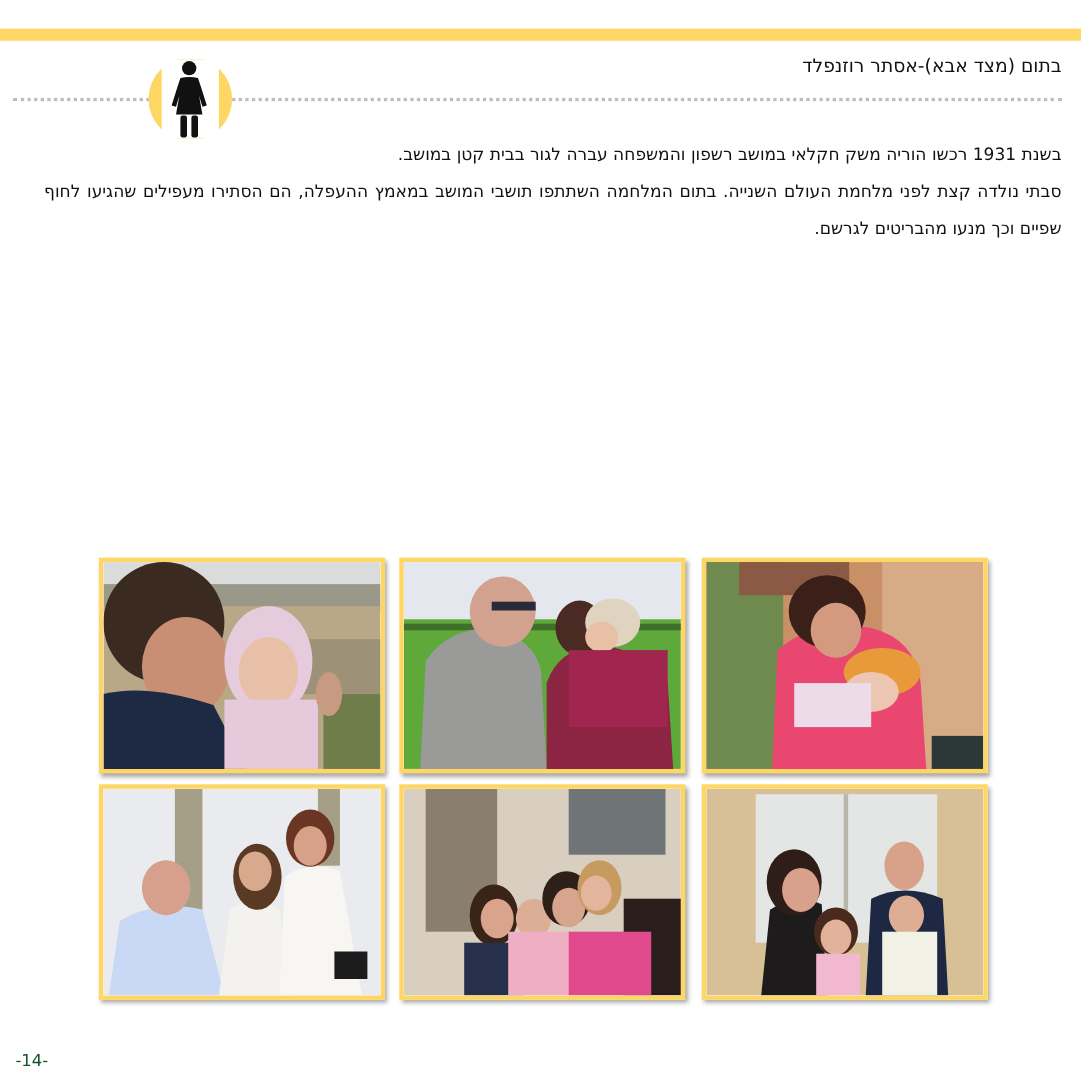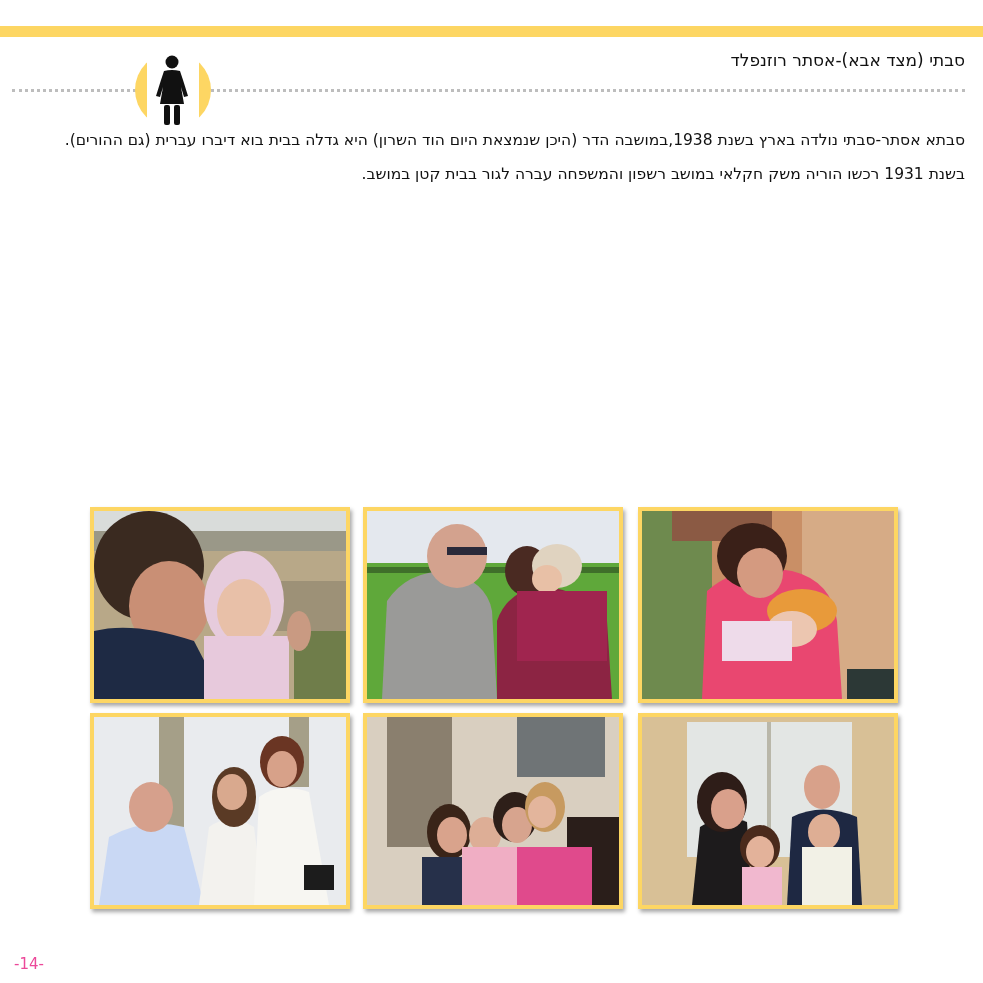--- a/index.html
+++ b/index.html
@@ -26,47 +26,47 @@
   .body-text p { margin: 0; }
   .photos {
     position: absolute; left: 90px; top: 507px; width: 805px; height: 400px;
   }
   .photo {
     position: absolute; width: 252px; height: 188px; border: 4px solid #fdd663;
     box-shadow: 2px 3px 4px rgba(0,0,0,0.35); overflow: hidden; box-sizing: content-box;
   }
   .photo svg { display: block; width: 100%; height: 100%; }
   .page-num {
-    position: absolute; left: 14px; top: 955px; font-size: 15px; color: #ec4899;
+    position: absolute; left: 14px; top: 955px; font-size: 15px; color: #14532d;
     font-family: "DejaVu Sans", sans-serif;
   }
 </style>
 </head>
 <body>
 
 <div class="top-bar"></div>
 
-<div class="title">סבתי (מצד אבא)-אסתר רוזנפלד</div>
+<div class="title">בתום (מצד אבא)-אסתר רוזנפלד</div>
 
 <div class="dots"></div>
 
 <div class="emblem">
   <svg viewBox="0 0 78 72" width="78" height="72">
     <circle cx="39" cy="36" r="38" fill="#fdd663"></circle>
     <rect x="13" y="0" width="52" height="72" fill="#ffffff"></rect>
     <circle cx="38" cy="8" r="6.5" fill="#111"></circle>
     <path d="M30 17 Q38 15 46 17 L49 26 L54 42 L50 43 L47 33 L50 50 L26 50 L29 33 L26 43 L22 42 L27 26 Z" fill="#111"></path>
     <rect x="30" y="51" width="6" height="20" rx="2" fill="#111"></rect>
     <rect x="40" y="51" width="6" height="20" rx="2" fill="#111"></rect>
   </svg>
 </div>
 
 <div class="body-text">
-  <p>סבתא אסתר-סבתי נולדה בארץ בשנת 1938,במושבה הדר (היכן שנמצאת היום הוד השרון) היא גדלה בבית בוא דיברו עברית (גם ההורים).</p>
   <p>בשנת 1931 רכשו הוריה משק חקלאי במושב רשפון והמשפחה עברה לגור בבית קטן במושב.</p>
+  <p>סבתי נולדה קצת לפני מלחמת העולם השנייה. בתום המלחמה השתתפו תושבי המושב במאמץ ההעפלה, הם הסתירו מעפילים שהגיעו לחוף שפיים וכך מנעו מהבריטים לגרשם.</p>
 </div>
 
 <div class="photos">
 
   <div class="photo" style="left:0;top:0;">
     <svg viewBox="0 0 252 188" preserveAspectRatio="none">
       <rect width="252" height="40" fill="#d9dcda"></rect>
       <rect y="20" width="252" height="25" fill="#9a9888"></rect>
       <rect y="40" width="252" height="148" fill="#b8a888"></rect>
       <rect x="180" y="70" width="72" height="50" fill="#9d9177"></rect>

